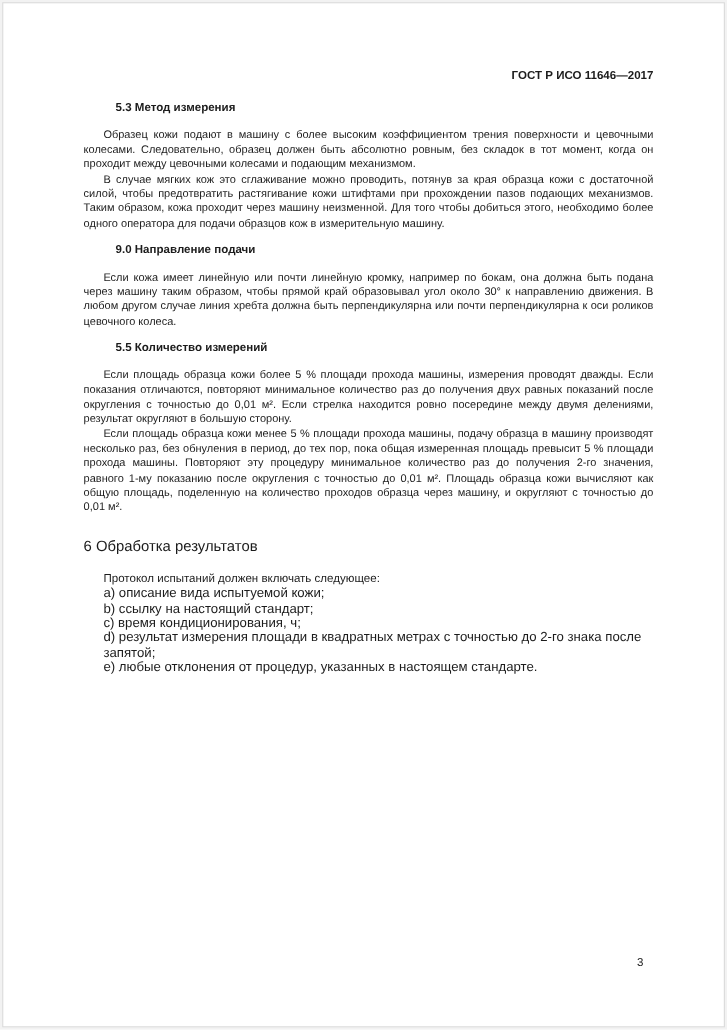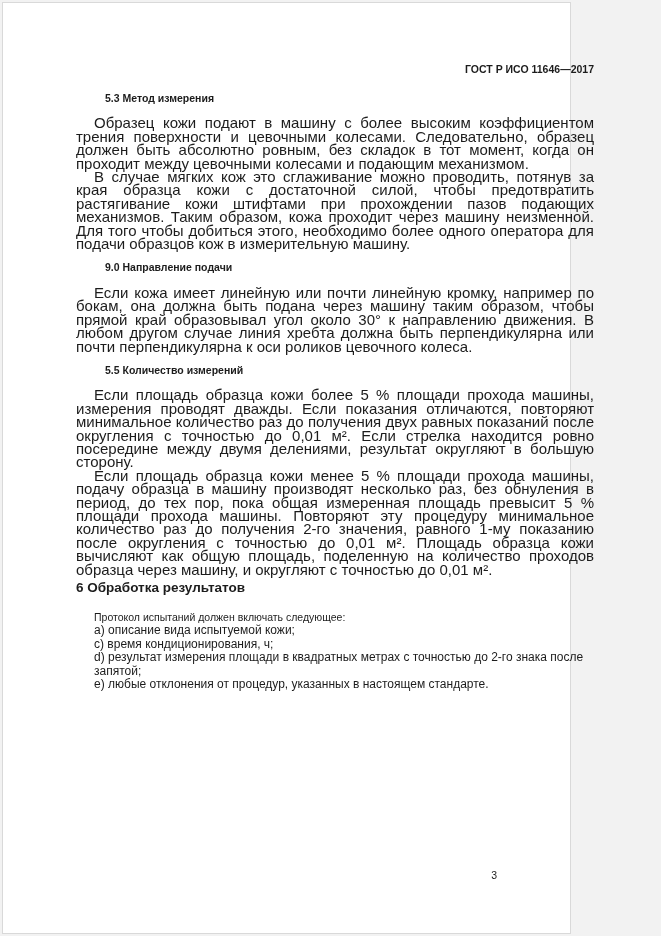--- a/index.html
+++ b/index.html
@@ -8,21 +8,21 @@
     width: 661px;
     height: 936px;
     background: #f2f2f2;
     font-family: "Liberation Sans", sans-serif;
     color: #1c1c1c;
     position: relative;
   }
   .page {
     position: absolute;
     left: 2px; top: 2px;
-    width: 569px; height: 932px;
+    width: 657px; height: 932px;
     background: #ffffff;
     border: 1px solid #d9d9d9;
   }
   .content {
     position: absolute;
     left: 73px;
     top: 60px;
     width: 518px;
   }
   .doc-header {
@@ -32,30 +32,30 @@
     margin-bottom: 17px;
   }
   .subsection-title {
     font-size: 10.5px;
     font-weight: bold;
     line-height: 13.4px;
     text-indent: 18px;
     margin: 11px;
   }
   .para {
-    font-size: 15px;
+    font-size: 10px;
     line-height: 13.4px;
     text-align: justify;
     text-indent: 18px;
     margin: 0;
   }
   .section-title {
     font-size: 13.5px;
-    font-weight: bold;
-    margin: 4px 0 15px 0;
+    font-weight: normal;
+    margin: 20px 0 15px 0;
     text-indent: 0;
     line-height: 16px;
   }
   .intro {
     font-size: 10.5px;
     line-height: 13.4px;
     text-indent: 18px;
     margin: 0 0 0 0;
   }
   .list {
@@ -93,20 +93,21 @@
     <div class="subsection-title">5.5 Количество измерений</div>
     <p class="para">Если площадь образца кожи более 5 % площади прохода машины, измерения проводят дважды. Если показания отличаются, повторяют минимальное количество раз до получения двух равных показаний после округления с точностью до 0,01 м². Если стрелка находится ровно посередине между двумя делениями, результат округляют в большую сторону.</p>
     <p class="para">Если площадь образца кожи менее 5 % площади прохода машины, подачу образца в машину производят несколько раз, без обнуления в период, до тех пор, пока общая измеренная площадь превысит 5 % площади прохода машины. Повторяют эту процедуру минимальное количество раз до получения 2-го значения, равного 1-му показанию после округления с точностью до 0,01 м². Площадь образца кожи вычисляют как общую площадь, поделенную на количество проходов образца через машину, и округляют с точностью до 0,01 м².</p>
 
     <div class="section-title">6 Обработка результатов</div>
 
     <p class="intro">Протокол испытаний должен включать следующее:</p>
 
     <div class="list">
       <div class="list-item">a) описание вида испытуемой кожи;</div>
+      <div class="list-item">b) ссылку на настоящий стандарт;</div>
       <div class="list-item">c) время кондиционирования, ч;</div>
       <div class="list-item">d) результат измерения площади в квадратных метрах с точностью до 2-го знака после запятой;</div>
       <div class="list-item">e) любые отклонения от процедур, указанных в настоящем стандарте.</div>
     </div>
 
   </div>
 
   <div class="page-number">3</div>
 </div>
 

